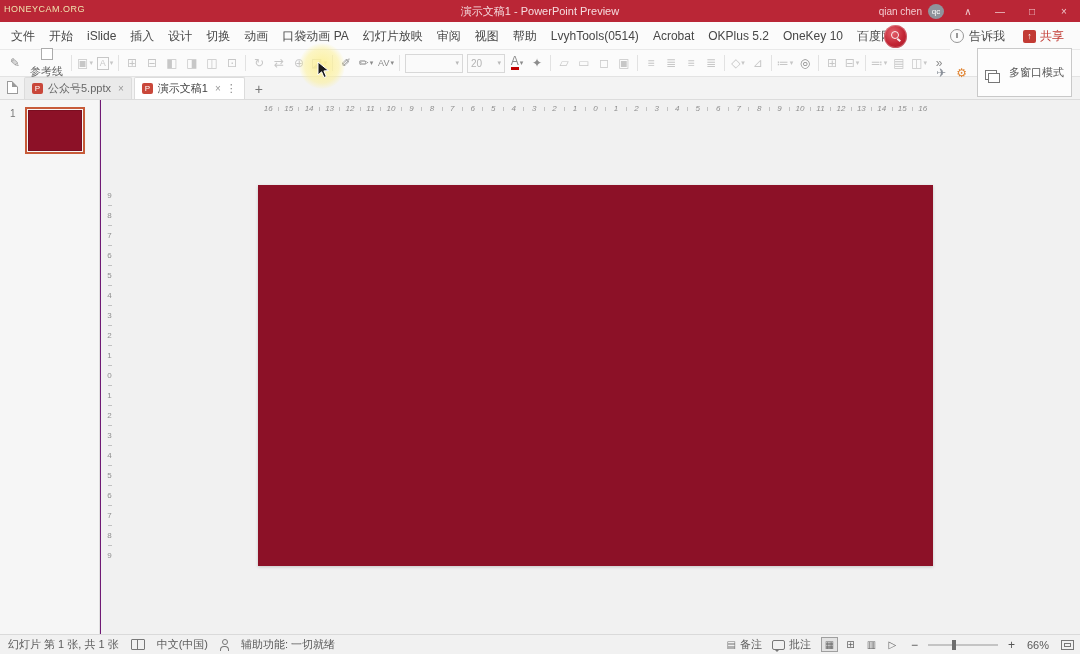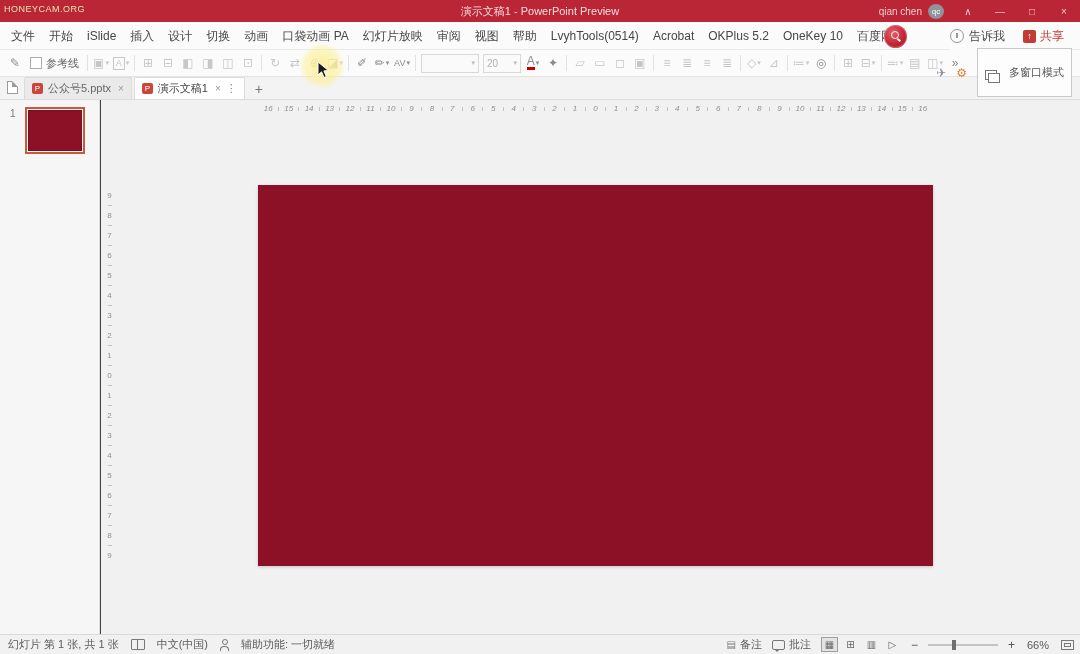--- a/index.html
+++ b/index.html
@@ -1,16 +1,16 @@
 <!DOCTYPE html>
 <html><head>
 <meta charset="utf-8">
 <style>
   html,body{margin:0;padding:0;background:#ddd;}
-  .app{position:relative;width:1080px;height:654px;background:#404040;overflow:hidden;
+  .app{position:relative;width:1080px;height:654px;background:#701a75;overflow:hidden;
        font-family:"Liberation Sans","DejaVu Sans",sans-serif;-webkit-font-smoothing:antialiased;}
 
   
   .titlebar{position:absolute;left:0;top:0;width:100%;height:22px;background:#BA2636;}
   .watermark{position:absolute;left:4px;top:4px;font-size:9px;letter-spacing:.5px;color:#EFE3AE;}
   .tb-title{position:absolute;left:0;top:0;width:100%;text-align:center;line-height:22px;
             font-size:11px;color:#F6DCDF;}
   .tb-right{position:absolute;right:0;top:0;height:22px;display:flex;align-items:center;}
   .tb-user{font-size:10px;color:#F2C9CE;margin-right:6px;}
   .tb-avatar{width:16px;height:15px;border-radius:50%;background:#8F949C;color:#fff;font-size:8px;
@@ -32,21 +32,21 @@
 
   
   .toolbar{position:absolute;left:0;top:50px;width:100%;height:27px;background:#FBFBFB;
            border-bottom:1px solid #E3E3E3;display:flex;align-items:center;padding:0 5px;box-sizing:border-box;}
   .tool{height:20px;min-width:18px;padding:0 1px;display:flex;align-items:center;justify-content:center;
         color:#8C8C8C;font-size:12px;}
   .tool.disabled{color:#C7C7C7;}
   .tool .caret{font-size:7px;margin-left:1px;}
   .tool.boxed .glyph{border:1px solid currentColor;padding:0 2px;font-size:9px;line-height:11px;}
   .tool-sep{width:1px;height:16px;background:#E2E2E2;margin:0 3px;flex:none;}
-  .tool-check{display:flex;align-items:center;gap:4px;margin:0 5px;font-size:11px;color:#666;}
+  .tool-check{display:flex;align-items:center;gap:4px;margin:0 5px;font-size:11px;color:#666;flex-direction:column;}
   .checkbox{width:10px;height:10px;border:1px solid #ACACAC;background:#fff;}
   .combo{height:17px;border:1px solid #D8D8D8;background:#FAFAFA;display:flex;align-items:center;
          justify-content:space-between;padding:0 3px;width:50px;margin:0 2px;font-size:10px;color:#B3B3B3;}
   .combo.narrow{width:30px;}
   .combo-caret{font-size:7px;color:#B9B9B9;}
 
   
   .tabbar{position:absolute;left:0;top:77px;width:100%;height:23px;background:#F3F3F3;
           border-bottom:1px solid #DCDCDC;display:flex;align-items:flex-end;box-sizing:border-box;padding-left:5px;}
   .doc-page{width:9px;height:11px;border:1px solid #9A9A9A;margin:0 6px 5px 2px;position:relative;background:#fff;}

